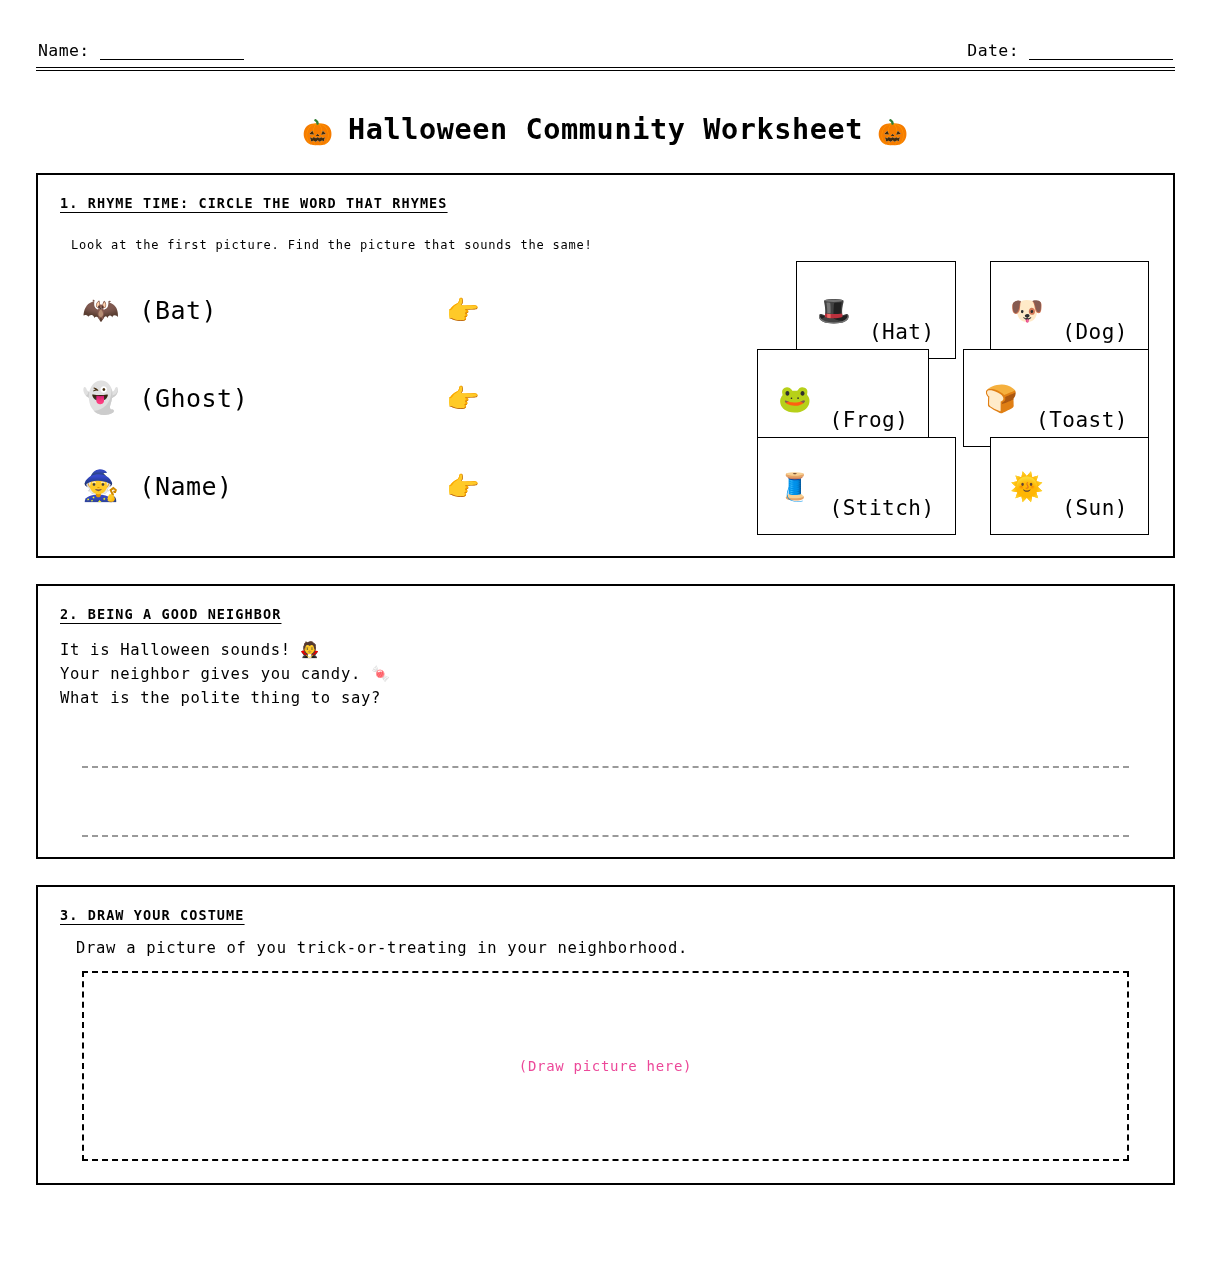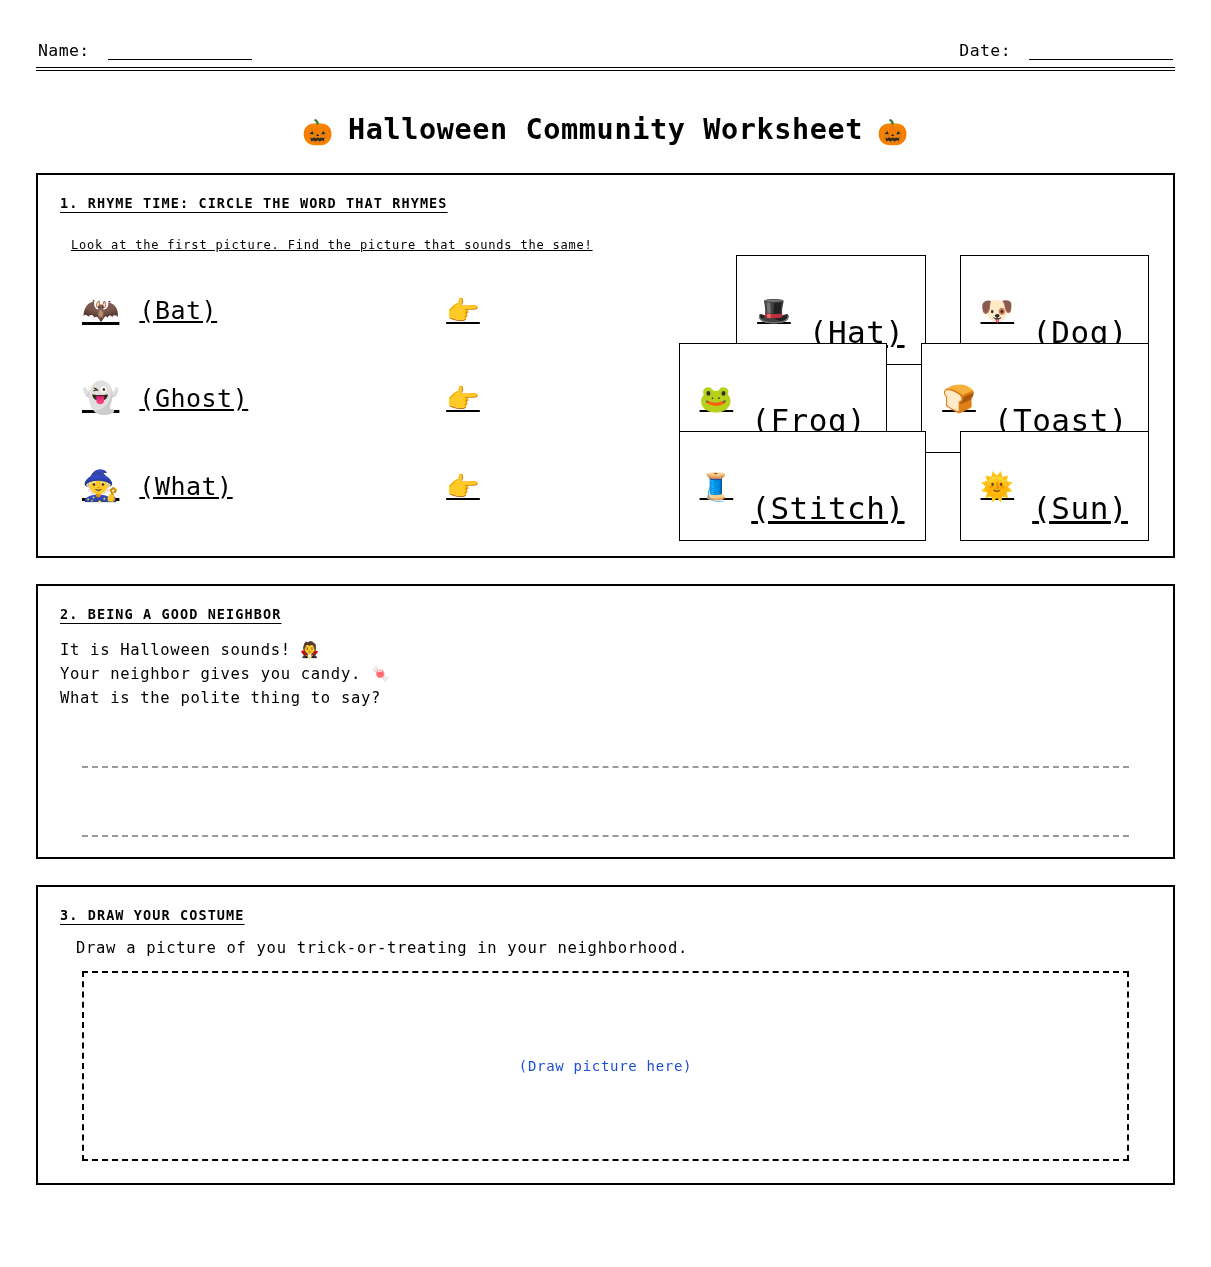--- a/index.html
+++ b/index.html
@@ -29,21 +29,21 @@
     justify-content: space-between;
     align-items: flex-end;
     font-size: 16px;
     letter-spacing: 0.4px;
     padding: 0 2px;
     height: 30px;
   }
   .field {
     display: flex;
     align-items: flex-end;
-    gap: 18px;
+    gap: 10px;
     white-space: nowrap;
   }
   .field-label { font-size: 16.5px; }
   .field-rule {
     display: inline-block;
     width: 144px;
     border-bottom: 1.6px solid #000;
     height: 15px;
   }
   .header-rule {
@@ -82,21 +82,21 @@
     display: inline-block;
     margin: 0 0 16px 0;
   }
   .section-intro {
     font-size: 12px;
     letter-spacing: 0.8px;
     margin: 11px;
   }
 
   
-  #section-rhyme { padding-bottom: 26px; text-decoration: underline; }
+  #section-rhyme { padding-bottom: 26px; }
   .rhyme-rows { margin-top: 14px; }
   .rhyme-row {
     display: flex;
     align-items: center;
     height: 88px;
   }
   .prompt-cell {
     display: flex;
     align-items: center;
     gap: 20px;
@@ -128,21 +128,21 @@
   .option-box {
     border: 1.6px solid #000;
     background: #fff;
     display: flex;
     align-items: center;
     gap: 18px;
     padding: 14px 20px;
     white-space: nowrap;
   }
   .option-emoji { font-size: 27px; line-height: 1; }
-  .option-label { font-size: 31px; letter-spacing: 0.5px; margin-top: 44px; }
+  .option-label { font-size: 21px; letter-spacing: 0.5px; margin-top: 44px; }
 
   
   #section-neighbor { }
   .scenario {
     font-size: 15.5px;
     line-height: 1.55;
     letter-spacing: 0.7px;
     margin: 0;
   }
   .write-lines { margin-top: 56px; }
@@ -162,21 +162,21 @@
   }
   .draw-box {
     border: 2.5px dashed #000;
     height: 190px;
     margin: 0 22px 0 22px;
     display: flex;
     align-items: center;
     justify-content: center;
   }
   .draw-box-hint {
-    color: #1d4ed8;
+    color: #ec4899;
     font-size: 14px;
     letter-spacing: 0.7px;
   }
 </style>
 </head>
 <body>
 
 <div class="page">
 
   <div class="name-date-row">
@@ -233,21 +233,21 @@
           <div class="option-box">
             <span class="option-emoji">🍞</span>
             <span class="option-label">(Toast)</span>
           </div>
         </div>
       </div>
 
       <div class="rhyme-row">
         <div class="prompt-cell">
           <span class="prompt-emoji">🧙</span>
-          <span class="prompt-label">(What)</span>
+          <span class="prompt-label">(Name)</span>
         </div>
         <div class="arrow-cell">👉</div>
         <div class="options-cell">
           <div class="option-box">
             <span class="option-emoji">🧵</span>
             <span class="option-label">(Stitch)</span>
           </div>
           <div class="option-box">
             <span class="option-emoji">🌞</span>
             <span class="option-label">(Sun)</span>

